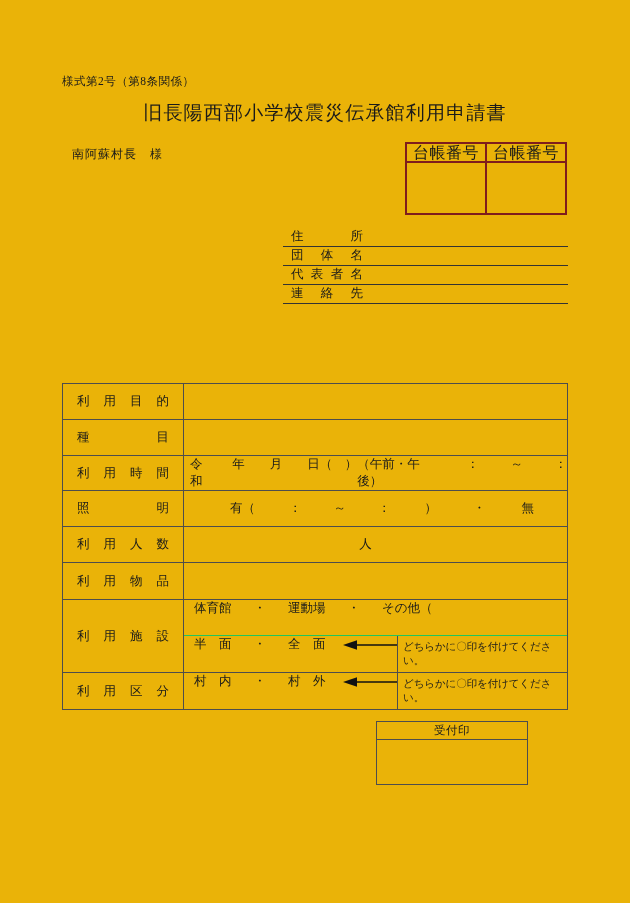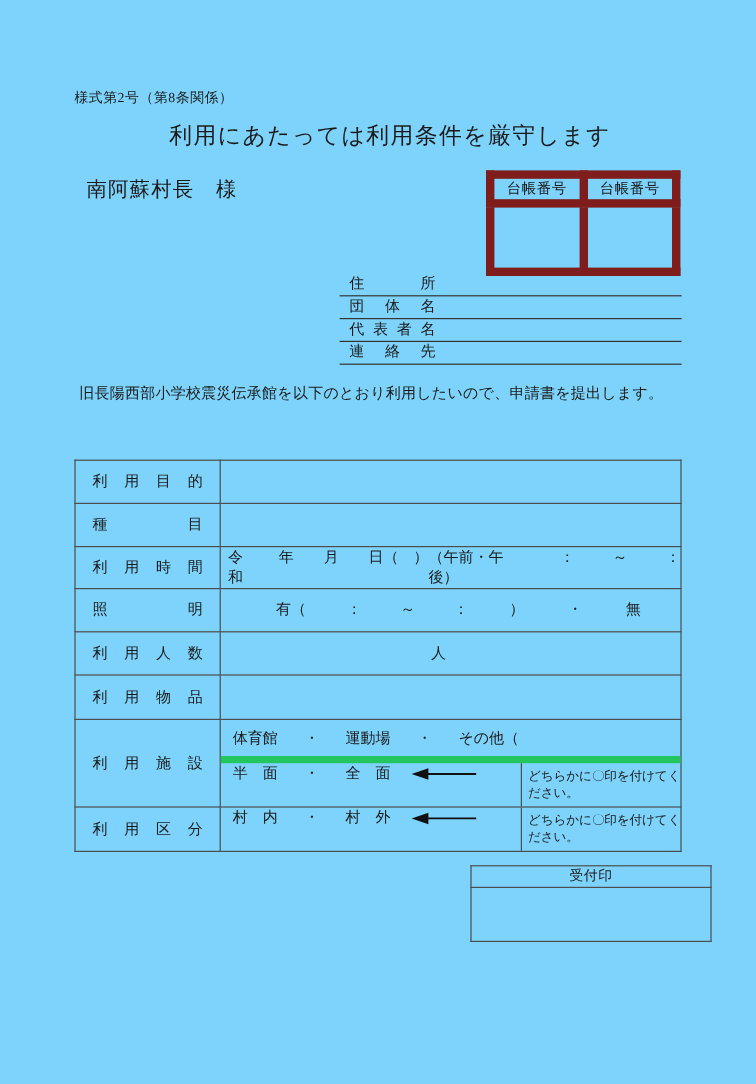--- a/index.html
+++ b/index.html
@@ -9,21 +9,21 @@
     background: #ffffff;
   }
   body {
     font-family: "Liberation Serif", "DejaVu Serif", serif;
     color: #1a1a1a;
   }
   #page {
     position: relative;
     width: 630px;
     height: 903px;
-    background: #7dd3fc;
+    background: #eab308;
     overflow: hidden;
   }
 
   
   .abs { position: absolute; }
   .nowrap { white-space: nowrap; }
 
   
   .form-no {
     left: 62px;
@@ -37,35 +37,35 @@
     width: 630px;
     text-align: center;
     font-size: 19px;
     letter-spacing: 1.2px;
     padding-left: 20px;
     box-sizing: border-box;
   }
   .addressee {
     left: 72px;
     top: 146px;
-    font-size: 17px;
+    font-size: 12px;
     letter-spacing: 1px;
   }
 
   
   .ledger {
     left: 405px;
     top: 142px;
     width: 162px;
     border-collapse: collapse;
     table-layout: fixed;
   }
   .ledger td {
-    border: 7px solid #7f1d1d;
-    font-size: 12px;
+    border: 2px solid #7f1d1d;
+    font-size: 16px;
     text-align: center;
     padding: 0;
     letter-spacing: 0.5px;
   }
   .ledger .hdr { height: 17px; line-height: 17px; }
   .ledger .bodycell { height: 50px; }
 
   
   .applicant {
     left: 283px;
@@ -162,23 +162,23 @@
   
   .split-cell { padding: 0; }
   .split-inner {
     display: flex;
     flex-direction: column;
     height: 100%;
   }
   .split-top {
     height: 36px;
     display: flex;
-    align-items: center;
+    align-items: flex-start;
     padding-left: 10px;
-    border-bottom: 6px solid #22c55e;
+    border-bottom: 1px solid #22c55e;
     box-sizing: border-box;
     font-size: 12.5px;
   }
   .split-bot {
     height: 36px;
     display: flex;
     align-items: flex-start;
     box-sizing: border-box;
   }
   .choice-area {
@@ -200,51 +200,50 @@
   .note-cell {
     border-left: 1px solid #4d4d4d;
     flex: 1;
     height: 100%;
     display: flex;
     align-items: center;
     padding-left: 5px;
     box-sizing: border-box;
     font-size: 10.5px;
     letter-spacing: -0.1px;
-    margin-left: 37px;
   }
   .arrow-svg { display: block; }
 
   .dot-sep { padding: 0 12px; }
 
   
   .stamp {
-    left: 392px;
+    left: 376px;
     top: 721px;
-    width: 201px;
+    width: 152px;
     border-collapse: collapse;
     table-layout: fixed;
   }
   .stamp td {
     border: 1px solid #4d4d4d;
     font-size: 11.5px;
     text-align: center;
     padding: 0;
   }
   .stamp .hdr { height: 17px; line-height: 17px; letter-spacing: 0.5px; }
   .stamp .bodycell { height: 44px; }
 </style>
 </head>
 <body>
 
 <div id="page">
 
   <div class="abs form-no nowrap">様式第2号（第8条関係）</div>
 
-  <div class="abs doc-title nowrap">利用にあたっては利用条件を厳守します</div>
+  <div class="abs doc-title nowrap">旧長陽西部小学校震災伝承館利用申請書</div>
 
   <div class="abs addressee nowrap">南阿蘇村長　様</div>
 
   <table class="abs ledger">
     <tbody>
         <tr>
       <td class="hdr">台帳番号</td>
       <td class="hdr">台帳番号</td>
     </tr>
     <tr>
@@ -283,21 +282,20 @@
       <div class="field-label">
         <span>連</span>
           <span>絡</span>
           <span>先</span>
       </div>
       <div class="field-value"></div>
     </div>
   </div>
 
   <div class="abs body-text">
-    <div class="nowrap">旧長陽西部小学校震災伝承館を以下のとおり利用したいので、申請書を提出します。</div>
   </div>
 
   <table class="abs main-table">
 
     <tbody>
         <tr class="row36">
       <td class="lbl">
         <div class="lbl-inner spaced">
           <span>利</span>
               <span>用</span>

